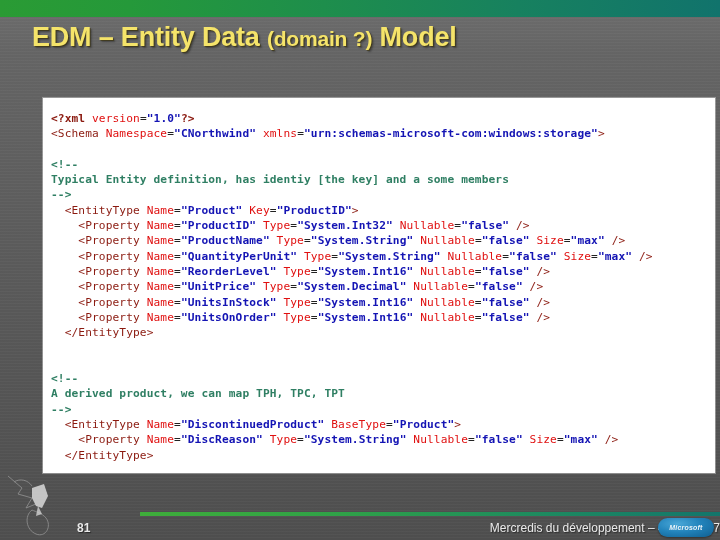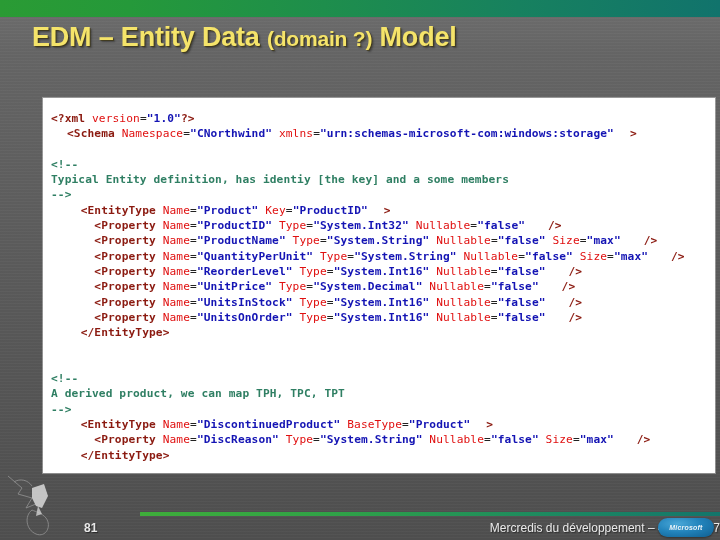--- a/index.html
+++ b/index.html
@@ -46,21 +46,21 @@
     box-shadow:0 0 0 1px rgba(255,255,255,.35);
   }
   .code{
     position:absolute;left:8px;top:13px;
     font-family:"DejaVu Sans Mono","Liberation Mono",monospace;
     font-size:11.2px;line-height:15.3px;
     white-space:pre;
     letter-spacing:.1px;
   }
   .code .ln{display:block;height:15.3px;}
-  .tag{color:#8b1a10;font-weight:bold;margin-left:16px;}
+  .tag{color:#8b1a10;font-weight:normal;}
   .pi{color:#8b1a10;font-weight:bold;margin-top:20px;}
   .att{color:#e01010;font-weight:normal;}
   .val{color:#1414b4;font-weight:bold;}
   .eq{color:#222;}
   .cmt{color:#2f7f63;font-weight:bold;}
   .pln{color:#222;}
   
   .watermark{
     position:absolute;left:2px;top:468px;width:80px;height:72px;z-index:6;
     opacity:.85;
@@ -69,21 +69,21 @@
   .footbar{
     position:absolute;left:140px;top:512px;width:580px;height:4px;
     background:linear-gradient(to right,#3fae3a 0%,#2fa148 35%,#1d8a60 70%,#14756b 100%);
     z-index:7;
   }
   .footer{
     position:absolute;left:0;top:516px;width:720px;height:24px;
     z-index:7;
   }
   .slideno{
-    position:absolute;left:84px;top:521px;
+    position:absolute;left:77px;top:521px;
     color:#e9e9e9;font-size:12px;font-weight:bold;
     text-shadow:1px 1px 1px rgba(0,0,0,.5);
     z-index:8;
   }
   .footnote{
     position:absolute;left:0;top:521px;width:720px;text-align:right;
     color:#eaeaea;font-size:12px;
     text-shadow:1px 1px 1px rgba(0,0,0,.45);
     z-index:8;
   }

